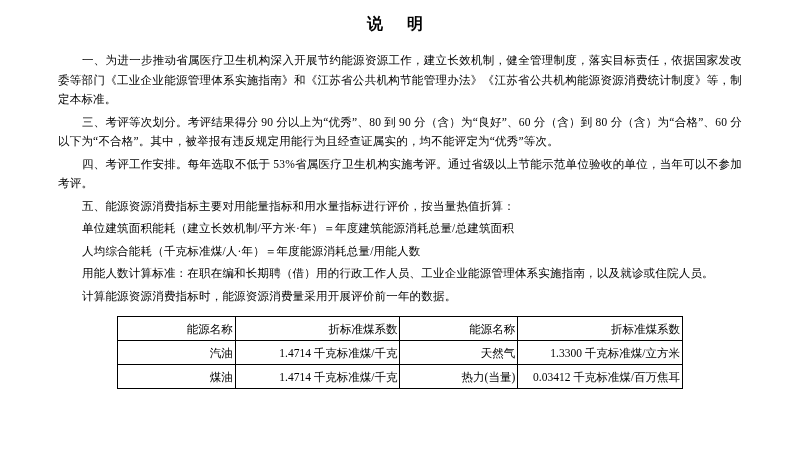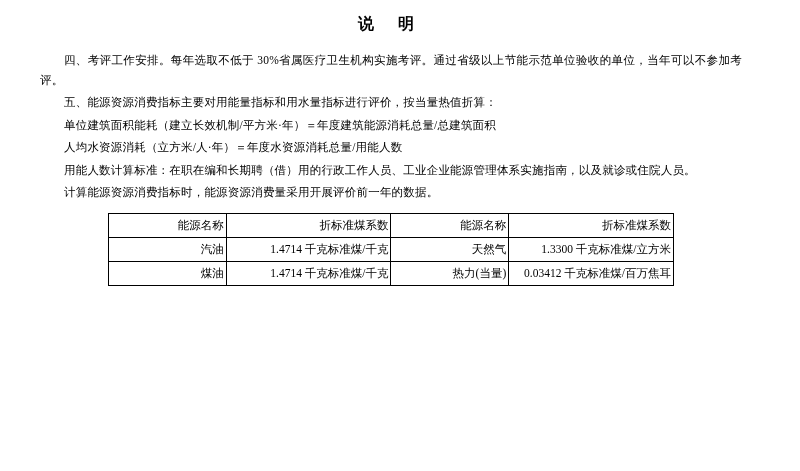--- a/index.html
+++ b/index.html
@@ -12,21 +12,21 @@
     background: #ffffff;
     font-family: "Liberation Serif", "DejaVu Serif", serif;
     color: #000000;
     overflow: hidden;
   }
   .page {
     position: relative;
     width: 800px;
     height: 471px;
     box-sizing: border-box;
-    padding: 10px 58px 0 40px;
+    padding: 10px 58px 0 58px;
   }
   .doc-title {
     text-align: center;
     font-size: 16px;
     font-weight: bold;
     letter-spacing: 10px;
     margin: 4px 0 16px 0;
     font-family: "Liberation Serif", "DejaVu Serif", serif;
   }
   .para {
@@ -65,24 +65,26 @@
   }
   table.coef col.c-name { width: 118px; }
   table.coef col.c-val  { width: 165px; }
 </style>
 </head>
 <body>
 
 <div class="page">
   <div class="doc-title">说 明</div>
 
-  <p class="para indent">四、考评工作安排。每年选取不低于 30%省属医疗卫生机构实施考评。通过省级以上节能示范单位验收的单位，当年可以不参加考评。</p>
+  <p class="para indent">一、为进一步推动省属医疗卫生机构深入开展节约能源资源工作，建立长效机制，健全管理制度，落实目标责任，依据国家发改委等部门《工业企业能源管理体系实施指南》和《江苏省公共机构节能管理办法》《江苏省公共机构能源资源消费统计制度》等，制定本标准。</p>
+  <p class="para indent">三、考评等次划分。考评结果得分 90 分以上为“优秀”、80 到 90 分（含）为“良好”、60 分（含）到 80 分（含）为“合格”、60 分以下为“不合格”。其中，被举报有违反规定用能行为且经查证属实的，均不能评定为“优秀”等次。</p>
+  <p class="para indent">四、考评工作安排。每年选取不低于 53%省属医疗卫生机构实施考评。通过省级以上节能示范单位验收的单位，当年可以不参加考评。</p>
   <p class="para indent">五、能源资源消费指标主要对用能量指标和用水量指标进行评价，按当量热值折算：</p>
   <p class="para sub">单位建筑面积能耗（建立长效机制/平方米·年）＝年度建筑能源消耗总量/总建筑面积</p>
-  <p class="para sub">人均水资源消耗（立方米/人·年）＝年度水资源消耗总量/用能人数</p>
+  <p class="para sub">人均综合能耗（千克标准煤/人·年）＝年度能源消耗总量/用能人数</p>
   <p class="para sub">用能人数计算标准：在职在编和长期聘（借）用的行政工作人员、工业企业能源管理体系实施指南，以及就诊或住院人员。</p>
   <p class="para sub">计算能源资源消费指标时，能源资源消费量采用开展评价前一年的数据。</p>
 
   <div class="table-wrap">
     <table class="coef">
       <colgroup>
         <col class="c-name">
           <col class="c-val">
           <col class="c-name">
           <col class="c-val">

